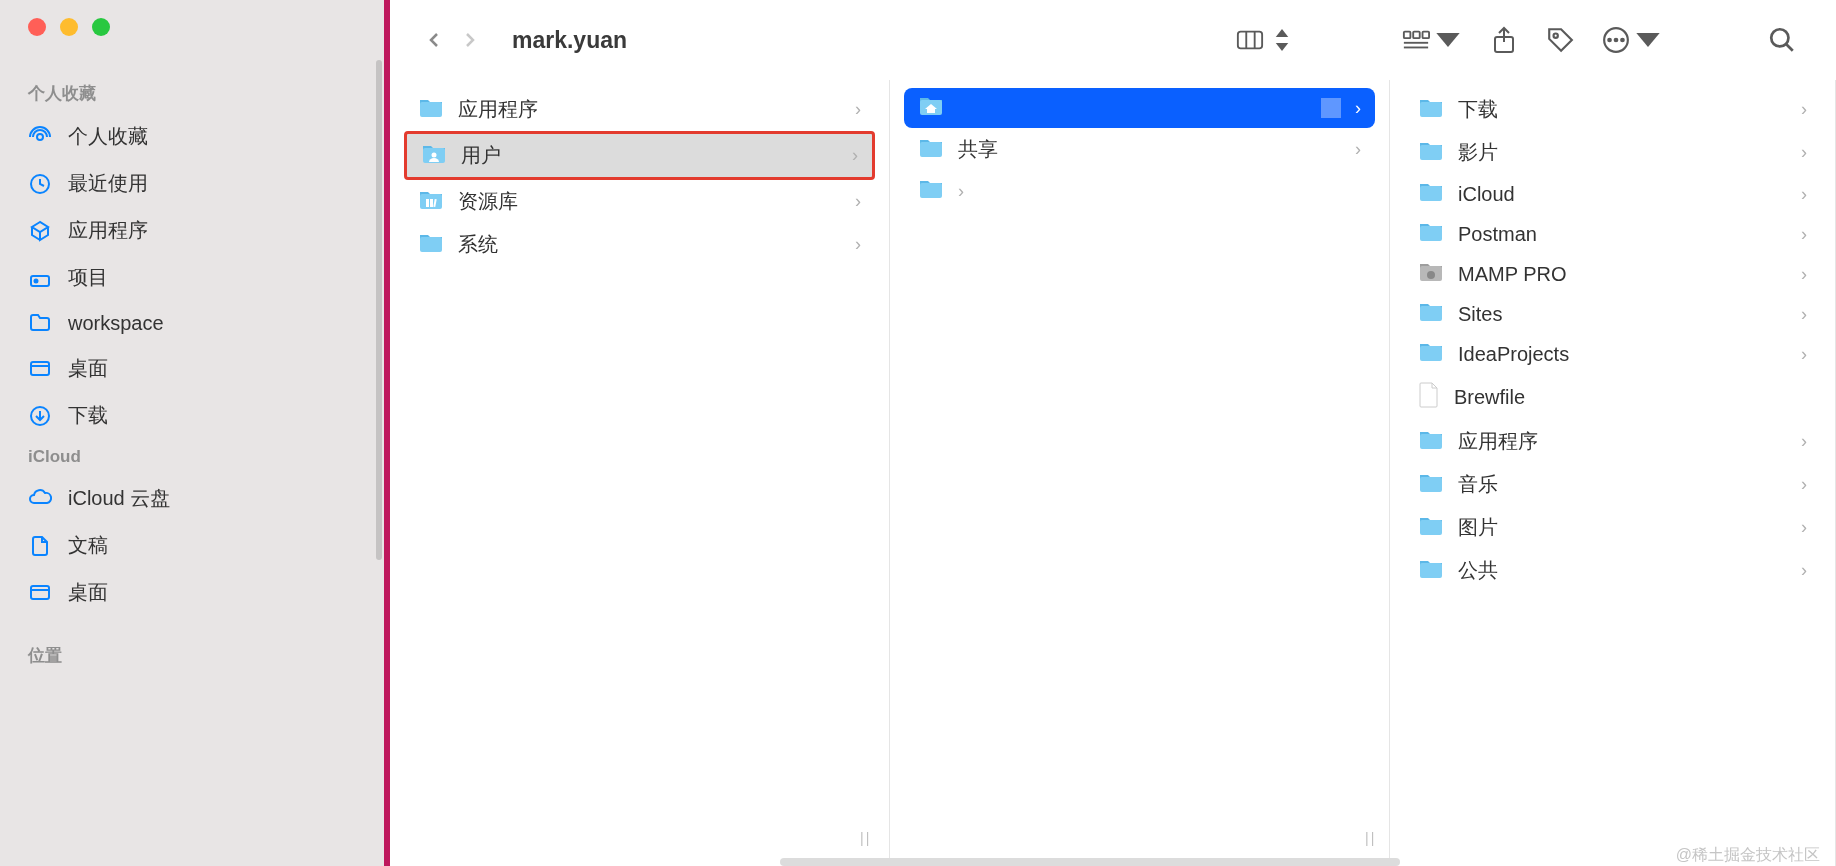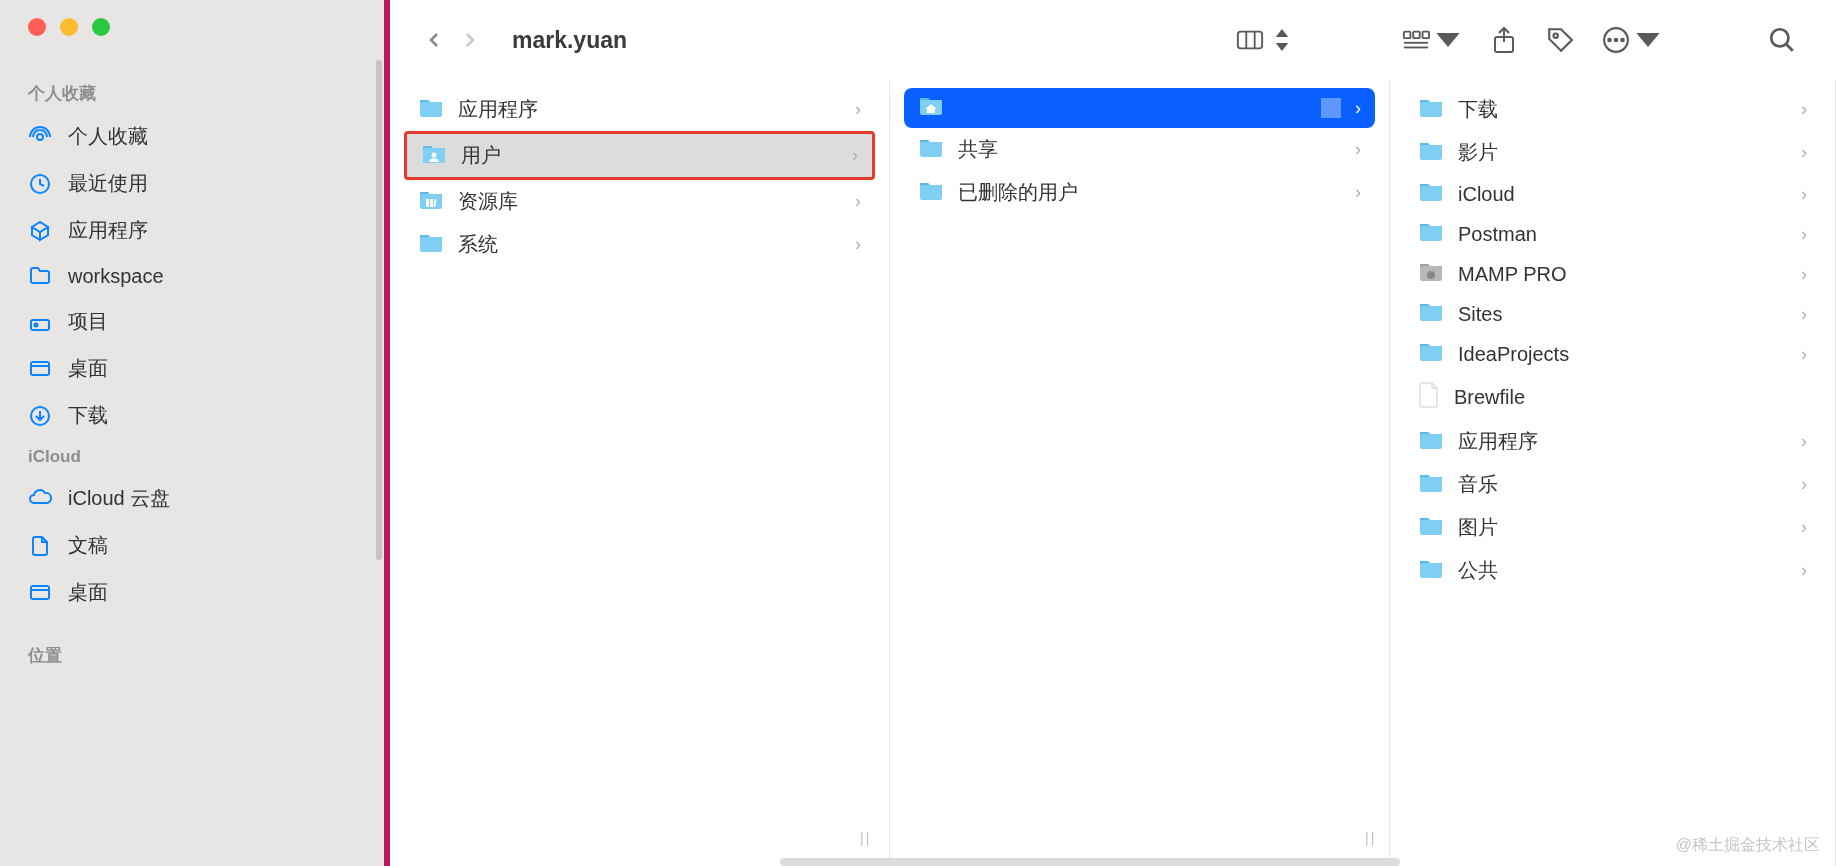--- a/index.html
+++ b/index.html
@@ -41,21 +41,21 @@
     .chev { color: #b0b0b0; font-size: 18px; }
     .file-row.selected-grey { background: #dcdcdc; }
     .file-row.selected-blue { background: #0a60ff; }
     .file-row.selected-blue .file-label { color: #fff; }
     .file-row.selected-blue .chev { color: #fff; }
     .highlight-box { border: 3px solid #e33b2e; border-radius: 4px; align-items: center; }
     .col-resize { position: absolute; bottom: 20px; color: #c0c0c0; font-size: 14px; letter-spacing: 2px; }
     .cr1 { left: 860px; }
     .cr2 { left: 1365px; }
     
-    .watermark { position: absolute; bottom: 10px; right: 16px; color: #c5c5c5; font-size: 16px; }
+    .watermark { position: absolute; bottom: 0; right: 16px; color: #c5c5c5; font-size: 16px; }
     .hscroll { position: absolute; bottom: 0; left: 780px; width: 620px; height: 8px; background: #dcdcdc; border-radius: 4px; }
   </style>
 </head>
 <body>
 
 <div class="window">
 
   <div class="sidebar">
     <div class="traffic-lights">
       <div class="tl tl-red"></div>
@@ -86,33 +86,33 @@
           <span class="sidebar-icon">
             <svg viewBox="0 0 24 24" fill="none" stroke="currentColor" stroke-width="2">
               <path d="M12 3 L4 8 L12 13 L20 8 Z M4 8 L4 16 L12 21 M20 8 L20 16 L12 21 L12 13"></path>
             </svg>
           </span>
           <span class="sidebar-label">应用程序</span>
         </div>
         <div class="sidebar-item">
           <span class="sidebar-icon">
             <svg viewBox="0 0 24 24" fill="none" stroke="currentColor" stroke-width="2">
-              <path d="M3 6 a2 2 0 0 1 2-2 h5 l2 3 h7 a2 2 0 0 1 2 2 v8 a2 2 0 0 1-2 2 H5 a2 2 0 0 1-2-2 Z"></path>
-            </svg>
-          </span>
-          <span class="sidebar-label">workspace</span>
-        </div>
-        <div class="sidebar-item">
-          <span class="sidebar-icon">
-            <svg viewBox="0 0 24 24" fill="none" stroke="currentColor" stroke-width="2">
               <rect x="3" y="10" width="18" height="10" rx="2"></rect>
               <circle cx="8" cy="15" r="1.5" fill="currentColor"></circle>
             </svg>
           </span>
           <span class="sidebar-label">项目</span>
+        </div>
+        <div class="sidebar-item">
+          <span class="sidebar-icon">
+            <svg viewBox="0 0 24 24" fill="none" stroke="currentColor" stroke-width="2">
+              <path d="M3 6 a2 2 0 0 1 2-2 h5 l2 3 h7 a2 2 0 0 1 2 2 v8 a2 2 0 0 1-2 2 H5 a2 2 0 0 1-2-2 Z"></path>
+            </svg>
+          </span>
+          <span class="sidebar-label">workspace</span>
         </div>
         <div class="sidebar-item">
           <span class="sidebar-icon">
             <svg viewBox="0 0 24 24" fill="none" stroke="currentColor" stroke-width="2">
               <rect x="3" y="5" width="18" height="13" rx="2"></rect>
               <line x1="3" y1="9" x2="21" y2="9"></line>
             </svg>
           </span>
           <span class="sidebar-label">桌面</span>
         </div>
@@ -285,21 +285,20 @@
                 <rect x="2" y="4" width="22" height="15" rx="2" fill="#7fcef4"></rect>
               </svg></span>
             <span class="file-label">共享</span>
             <span class="chev">›</span>
           </div>
           <div class="file-row">
             <span><svg class="folder-icon" viewBox="0 0 26 20">
                 <path fill="#5cb8e8" d="M2 2 h8 l2 2 h12 v2 H2 Z"></path>
                 <rect x="2" y="4" width="22" height="15" rx="2" fill="#7fcef4"></rect>
               </svg></span>
-            <span class="file-label">已删除的用户</span>
             <span class="chev">›</span>
           </div>
         </div>
       <div class="col col3" id="col-2">
           <div class="file-row">
             <span><svg class="folder-icon" viewBox="0 0 26 20">
                 <path fill="#5cb8e8" d="M2 2 h8 l2 2 h12 v2 H2 Z"></path>
                 <rect x="2" y="4" width="22" height="15" rx="2" fill="#7fcef4"></rect>
               </svg></span>
             <span class="file-label">下载</span>

